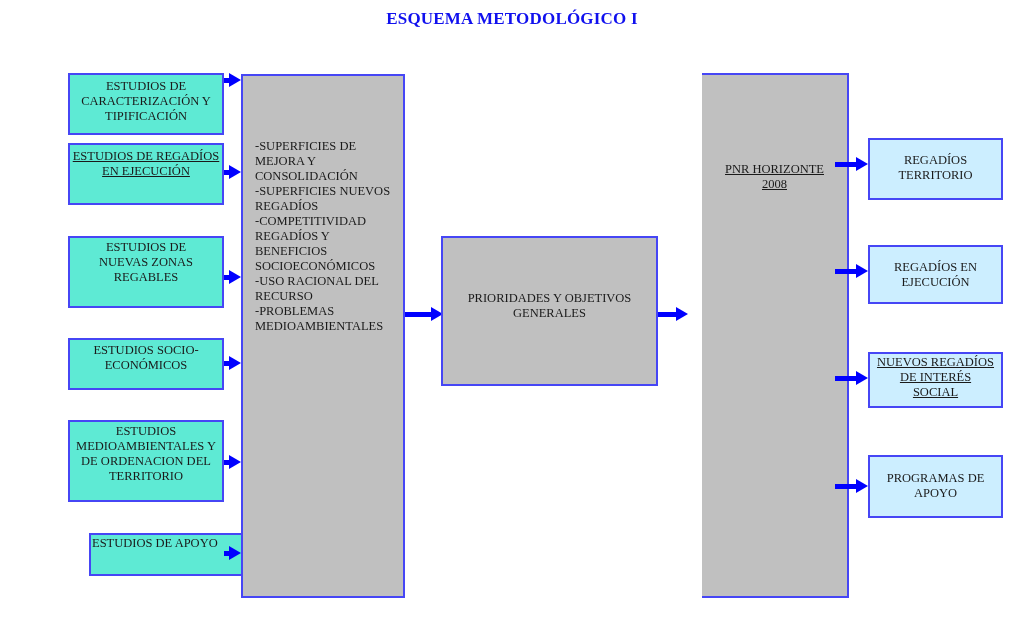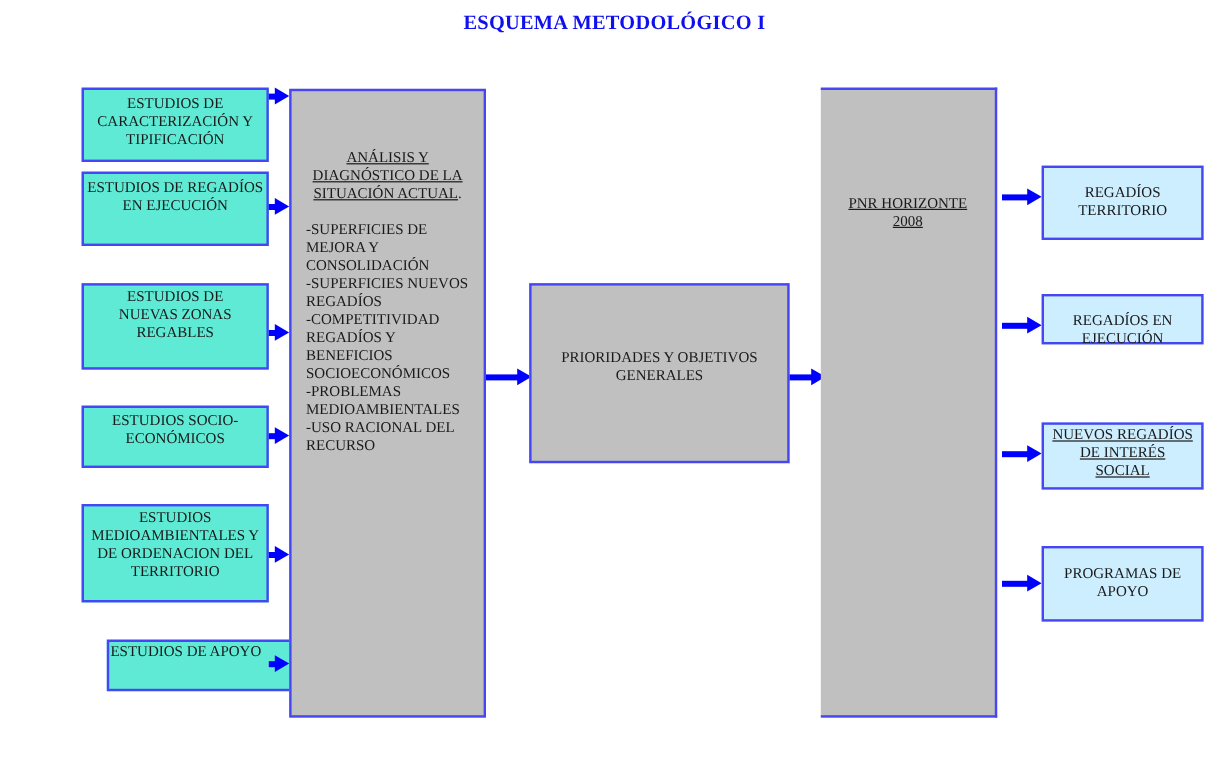--- a/index.html
+++ b/index.html
@@ -22,21 +22,21 @@
   .line { display:block; }
 </style>
 </head>
 <body>
 
 <div class="title">ESQUEMA METODOLÓGICO I</div>
 
 <div class="box yellow" style="left:68px; top:73px; width:156px; height:62px; padding-top:4px;">
   <span>ESTUDIOS DE CARACTERIZACIÓN Y TIPIFICACIÓN</span>
 </div>
-<div class="box yellow" style="left:68px; top:143px; width:156px; height:62px; padding-top:4px;">
+<div class="box yellow" style="left:68px; top:143px; width:156px; height:62px; padding-top:4px;text-decoration:underline;">
   <span>ESTUDIOS DE REGADÍOS EN EJECUCIÓN</span>
 </div>
 <div class="box yellow" style="left:68px; top:236px; width:156px; height:72px; padding-top:2px; padding-left:18px; padding-right:18px;">
   <span>ESTUDIOS DE NUEVAS ZONAS REGABLES</span>
 </div>
 <div class="box yellow" style="left:68px; top:338px; width:156px; height:52px; padding-top:3px; padding-left:8px; padding-right:8px;">
   <span>ESTUDIOS SOCIO-ECONÓMICOS</span>
 </div>
 <div class="box yellow" style="left:68px; top:420px; width:156px; height:82px; padding-top:2px;">
   <span>ESTUDIOS MEDIOAMBIENTALES Y DE ORDENACION DEL TERRITORIO</span>
@@ -64,48 +64,45 @@
 <div class="arrow" style="left:224px; top:455px; width:17px;">
   <div class="shaft" style="width:6px;"></div>
     <div class="head" style="left:5px;"></div>
 </div>
 <div class="arrow" style="left:224px; top:546px; width:17px;">
   <div class="shaft" style="width:6px;"></div>
     <div class="head" style="left:5px;"></div>
 </div>
 
 <div class="box grey" style="left:241px; top:74px; width:164px; height:524px; padding-top:48px;">
-  <span class="line" style="padding:0 10px;">
-    <span class="u">ANÁLISIS Y DIAGNÓSTICO DE LA SITUACIÓN ACTUAL</span><span>.</span>
-  </span>
   <span class="line" style="height:15px;"></span>
   <div class="left-text" style="padding-right:4px;">
     <span class="line">-SUPERFICIES DE MEJORA Y CONSOLIDACIÓN</span>
     <span class="line">-SUPERFICIES NUEVOS REGADÍOS</span>
     <span class="line">-COMPETITIVIDAD REGADÍOS Y BENEFICIOS SOCIOECONÓMICOS</span>
+    <span class="line">-USO RACIONAL DEL RECURSO</span>
     <span class="line">-PROBLEMAS MEDIOAMBIENTALES</span>
-    <span class="line">-USO RACIONAL DEL RECURSO</span>
   </div>
 </div>
 
 <div class="arrow" style="left:405px; top:307px; width:38px;">
   <div class="shaft" style="width:28px;"></div>
     <div class="head" style="left:26px;"></div>
 </div>
 
 <div class="box grey" style="left:441px; top:236px; width:217px; height:150px; padding-top:53px; padding-left:10px; padding-right:10px;">
   <span>PRIORIDADES Y OBJETIVOS GENERALES</span>
 </div>
 
 <div class="arrow" style="left:658px; top:307px; width:30px;">
   <div class="shaft" style="width:20px;"></div>
     <div class="head" style="left:18px;"></div>
 </div>
 
-<div class="box grey" style="left:684px; top:73px; width:147px; height:525px; border-left:none; padding-top:87px; padding-left:8px; padding-right:8px;">
+<div class="box grey" style="left:702px; top:73px; width:147px; height:525px; border-left:none; padding-top:87px; padding-left:8px; padding-right:8px;">
   <span class="line u" style="padding:0 10px;">PNR HORIZONTE 2008</span>
 </div>
 
 <div class="arrow" style="left:835px; top:157px; width:33px;">
   <div class="shaft" style="width:22px;"></div>
     <div class="head" style="left:21px;"></div>
 </div>
 <div class="arrow" style="left:835px; top:264px; width:33px;">
   <div class="shaft" style="width:22px;"></div>
     <div class="head" style="left:21px;"></div>
@@ -115,21 +112,21 @@
     <div class="head" style="left:21px;"></div>
 </div>
 <div class="arrow" style="left:835px; top:479px; width:33px;">
   <div class="shaft" style="width:22px;"></div>
     <div class="head" style="left:21px;"></div>
 </div>
 
 <div class="box blue" style="left:868px; top:138px; width:135px; height:62px; padding-top:13px; padding-left:18px; padding-right:18px;">
   <span>REGADÍOS TERRITORIO</span>
 </div>
-<div class="box blue" style="left:868px; top:245px; width:135px; height:42px; padding-top:13px; padding-left:12px; padding-right:12px;">
+<div class="box blue" style="left:868px; top:245px; width:135px; height:59px; padding-top:13px; padding-left:12px; padding-right:12px;">
   <span>REGADÍOS EN EJECUCIÓN</span>
 </div>
 <div class="box blue" style="left:868px; top:352px; width:135px; height:56px; padding-top:1px; padding-left:6px; padding-right:6px;text-decoration:underline;">
   <span>NUEVOS REGADÍOS DE INTERÉS SOCIAL</span>
 </div>
 <div class="box blue" style="left:868px; top:455px; width:135px; height:63px; padding-top:14px; padding-left:8px; padding-right:8px;">
   <span>PROGRAMAS DE APOYO</span>
 </div>
 
 </body></html>

